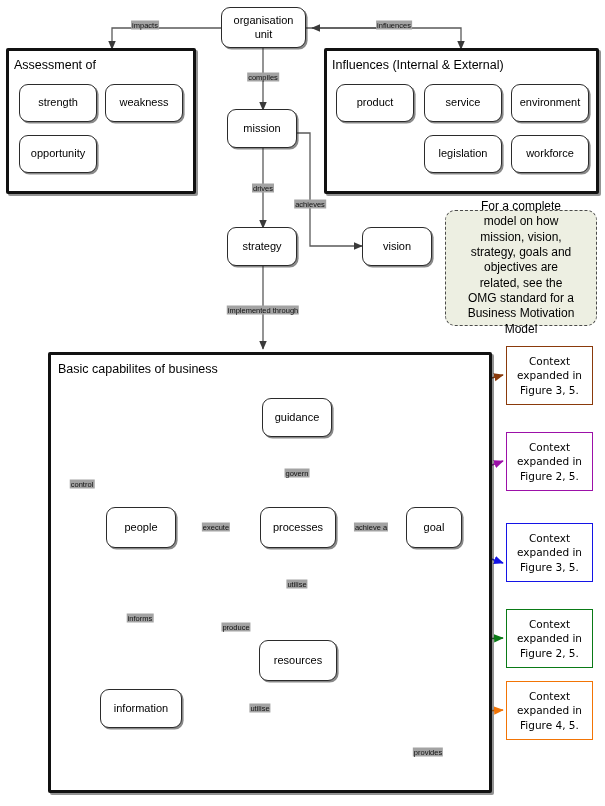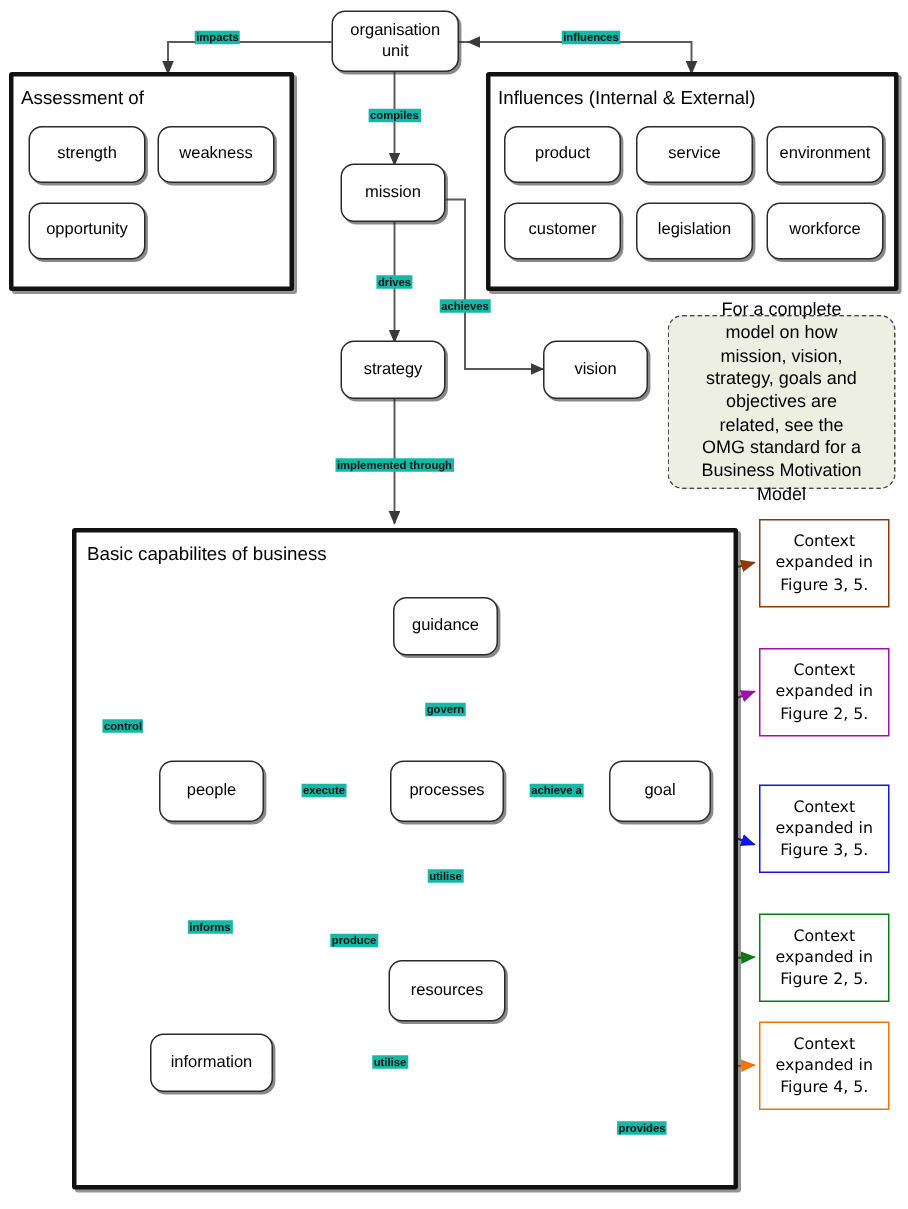--- a/index.html
+++ b/index.html
@@ -73,25 +73,24 @@
     font-size: 10.5px;
     line-height: 1.35;
     font-family: "DejaVu Sans", sans-serif;
     color: #000;
     padding: 2px;
   }
   .edge-label {
     position: absolute;
     font-size: 7.5px;
     color: #111;
-    background: #14b8a6;
+    background: #a3a3a3;
     padding: 0 1px;
     white-space: nowrap;
     transform: translate(-50%, -50%);
-    font-weight: bold;
   }
 </style>
 </head>
 <body>
 
 <div id="stage">
 
   <svg class="layer" viewBox="0 0 605 806">
     <defs>
       <marker id="ah" markerWidth="8" markerHeight="8" refX="6.4" refY="3" orient="auto">
@@ -172,37 +171,36 @@
   <div class="group-title" style="left:14px; top:58px;">Assessment of</div>
   <div class="node" style="left:19px; top:84px; width:78px; height:38px;">strength</div>
   <div class="node" style="left:105px; top:84px; width:78px; height:38px;">weakness</div>
   <div class="node" style="left:19px; top:135px; width:78px; height:38px;">opportunity</div>
 
   <div class="group-box" style="left:324px; top:48px; width:275px; height:146px;"></div>
   <div class="group-title" style="left:332px; top:58px;">Influences (Internal &amp; External)</div>
   <div class="node" style="left:336px; top:84px; width:78px; height:38px;">product</div>
   <div class="node" style="left:424px; top:84px; width:78px; height:38px;">service</div>
   <div class="node" style="left:511px; top:84px; width:78px; height:38px;">environment</div>
-  <div class="node" style="left:336px; top:135px; width:78px; height:38px;">customer</div>
   <div class="node" style="left:424px; top:135px; width:78px; height:38px;">legislation</div>
   <div class="node" style="left:511px; top:135px; width:78px; height:38px;">workforce</div>
 
   <div class="node" style="left:227px; top:109px; width:70px; height:39px;">mission</div>
   <div class="node" style="left:227px; top:227px; width:70px; height:39px;">strategy</div>
   <div class="node" style="left:362px; top:227px; width:70px; height:39px;">vision</div>
 
   <div class="note-box" style="left:445px; top:210px; width:152px; height:116px;">For a complete model on how mission, vision, strategy, goals and objectives are related, see the OMG standard for a Business Motivation Model</div>
 
   <div class="group-box" style="left:48px; top:352px; width:444px; height:441px;"></div>
   <div class="group-title" style="left:58px; top:362px;">Basic capabilites of business</div>
 
   <div class="node" style="left:262px; top:398px; width:70px; height:39px;">guidance</div>
   <div class="node" style="left:106px; top:507px; width:70px; height:41px;">people</div>
   <div class="node" style="left:260px; top:507px; width:76px; height:41px;">processes</div>
-  <div class="node" style="left:406px; top:507px; width:68px; height:41px;">goal</div>
+  <div class="node" style="left:406px; top:507px; width:56px; height:41px;">goal</div>
   <div class="node" style="left:259px; top:624px; width:78px; height:41px;margin-top:16px;">resources</div>
   <div class="node" style="left:100px; top:689px; width:82px; height:39px;">information</div>
 
   <div class="ctx-box" style="left:506px; top:346px; width:87px; height:59px; border-color:#8a3a0b; white-space:pre-line;">Context
 expanded in
 Figure 3, 5.</div>
   <div class="ctx-box" style="left:506px; top:432px; width:87px; height:59px; border-color:#9c11a8; white-space:pre-line;">Context
 expanded in
 Figure 2, 5.</div>
   <div class="ctx-box" style="left:506px; top:523px; width:87px; height:59px; border-color:#1414e6; white-space:pre-line;">Context

